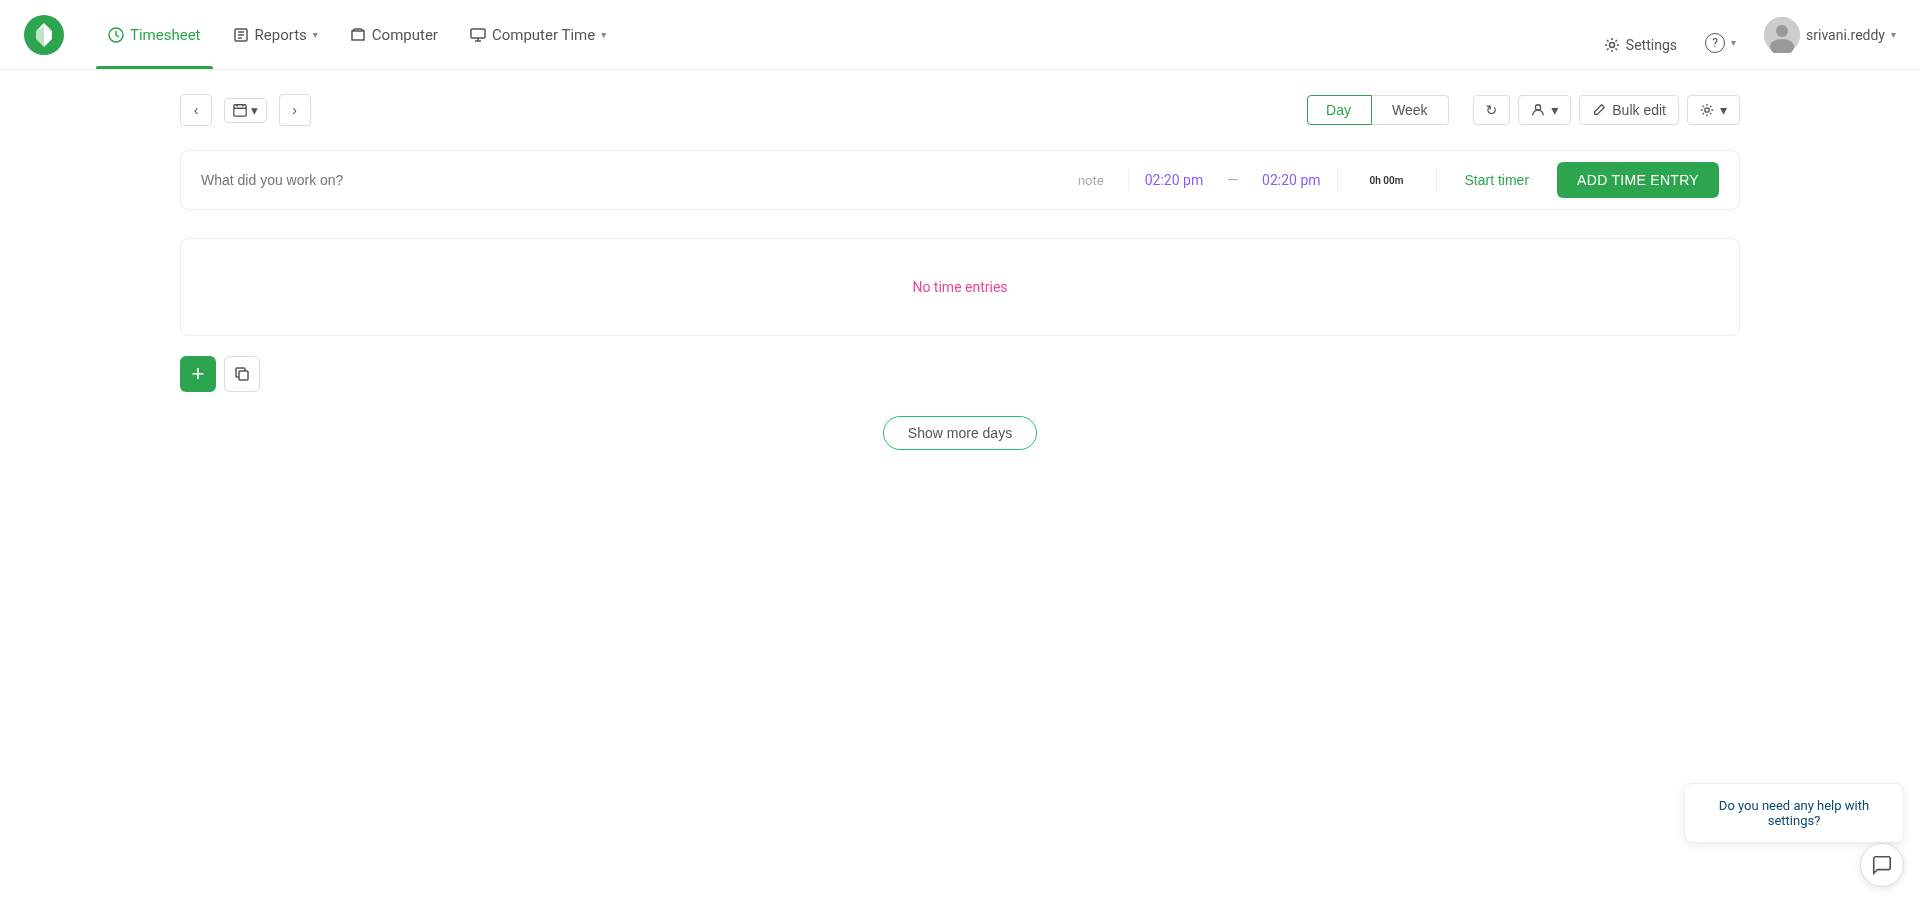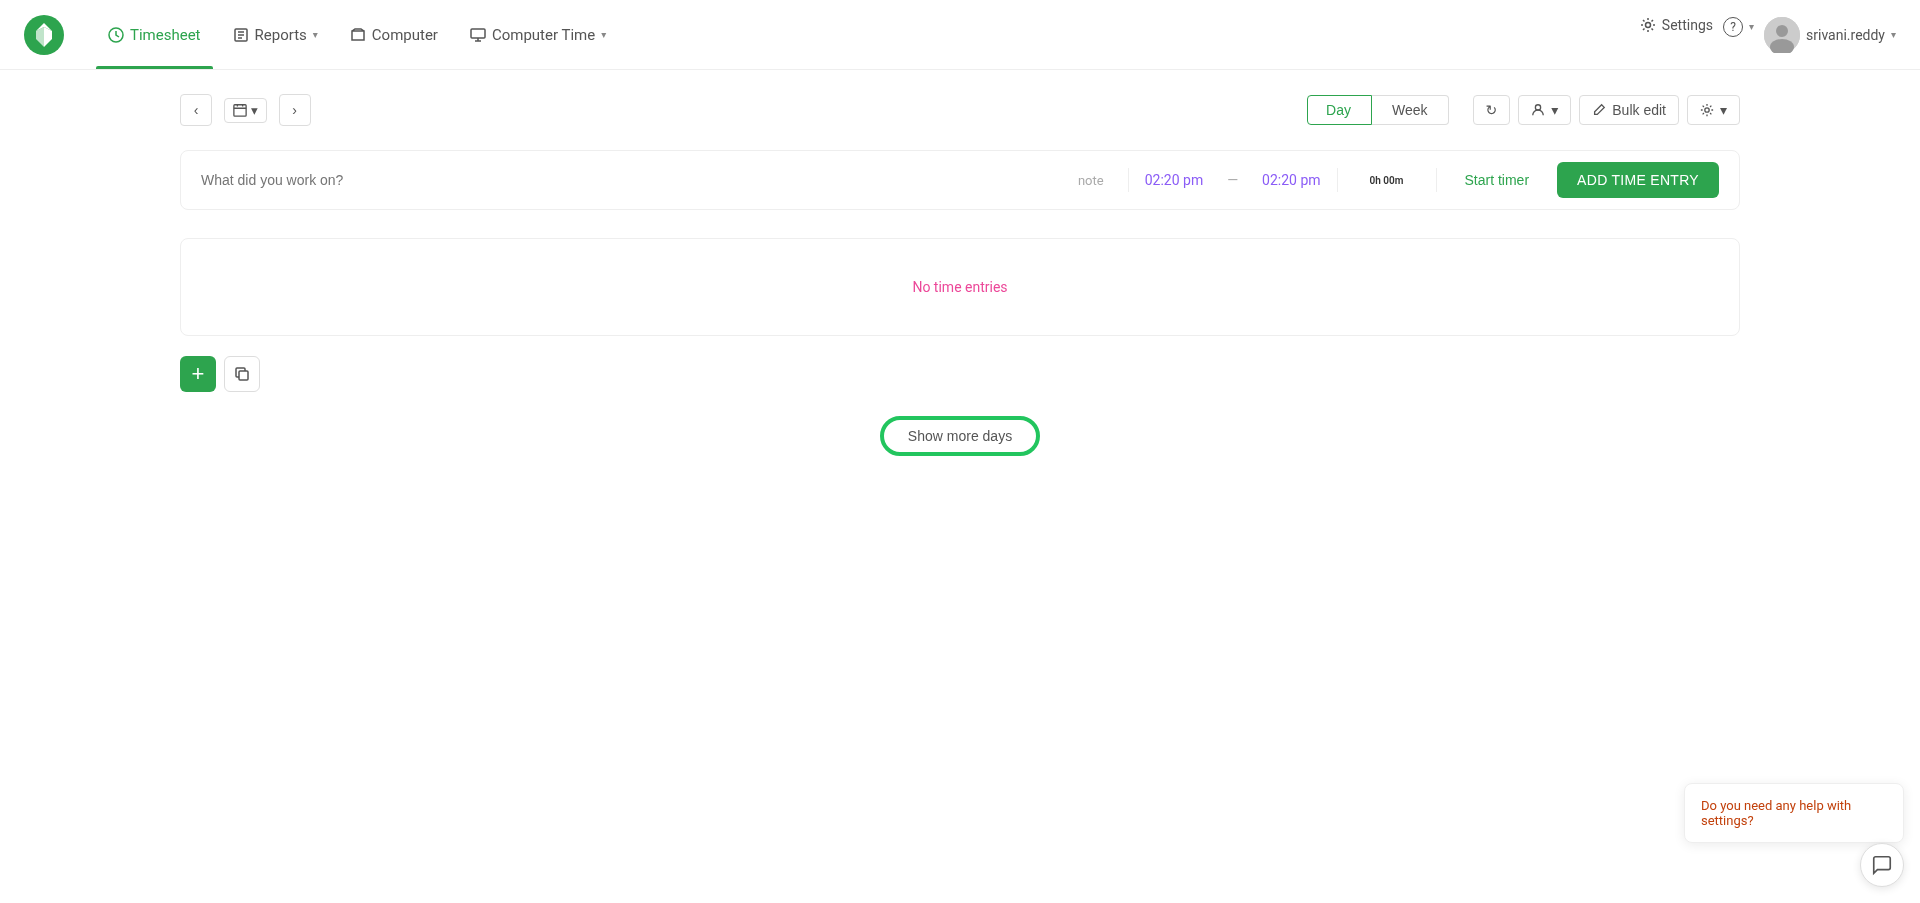--- a/index.html
+++ b/index.html
@@ -19,21 +19,21 @@
       display: flex; align-items: center; gap: 6px; padding: 0 12px;
       cursor: pointer; color: #555; font-size: 15px; position: relative;
       text-decoration: none; height: 100%;
     }
     .nav-item.active { color: #2da44e; font-weight: 400; }
     .nav-item.active::after {
       content: ''; position: absolute; bottom: 0; left: 0; right: 0;
       height: 3px; background: #2da44e; border-radius: 2px 2px 0 0;
     }
     .nav-item svg { width: 16px; height: 16px; }
-    .nav-right { margin-left: auto; display: flex; align-items: flex-start; gap: 10px; }
+    .nav-right { margin-left: auto; display: flex; align-items: flex-end; gap: 28px; }
     .nav-right-item {
       display: flex; align-items: center; gap: 6px; cursor: pointer; color: #555; font-size: 14px;
     }
     .avatar-circle {
       width: 36px; height: 36px; border-radius: 50%; background: #ccc;
       display: flex; align-items: center; justify-content: center; color: #fff; font-size: 16px;
     }
     .chevron-down { font-size: 10px; color: #888; }
 
     
@@ -105,30 +105,31 @@
       color: #fff; font-size: 22px; cursor: pointer; display: flex; align-items: center; justify-content: center;
     }
     .copy-btn {
       width: 36px; height: 36px; background: #fff; border: 1px solid #ddd; border-radius: 6px;
       color: #555; font-size: 14px; cursor: pointer; display: flex; align-items: center; justify-content: center;
     }
 
     
     .show-more-wrap { text-align: center; margin-top: 20px; }
     .show-more-btn {
-      border: 4px solid #22c55e; border-radius: 20px; background: #fff;
+      border: 1px solid #22c55e; border-radius: 20px; background: #fff;
       padding: 8px 24px; font-size: 14px; color: #555; cursor: pointer;
     }
 
     
     .chat-bubble {
       position: fixed; bottom: 60px; right: 16px;
       background: #fff; border: 1px solid #eee; border-radius: 8px;
-      padding: 14px 16px; max-width: 220px; font-size: 13px; color: #c2410c;
+      padding: 14px 16px; max-width: 220px; font-size: 13px; color: #0c4a6e;
       box-shadow: 0 2px 12px rgba(0,0,0,0.08);
+      text-align: center;
     }
     .chat-icon {
       position: fixed; bottom: 16px; right: 16px;
       width: 44px; height: 44px; background: #fff; border: 1px solid #ddd; border-radius: 50%;
       display: flex; align-items: center; justify-content: center;
       box-shadow: 0 2px 8px rgba(0,0,0,0.1); cursor: pointer; font-size: 20px; color: #555;
     }
   </style>
 </head>
 <body>

